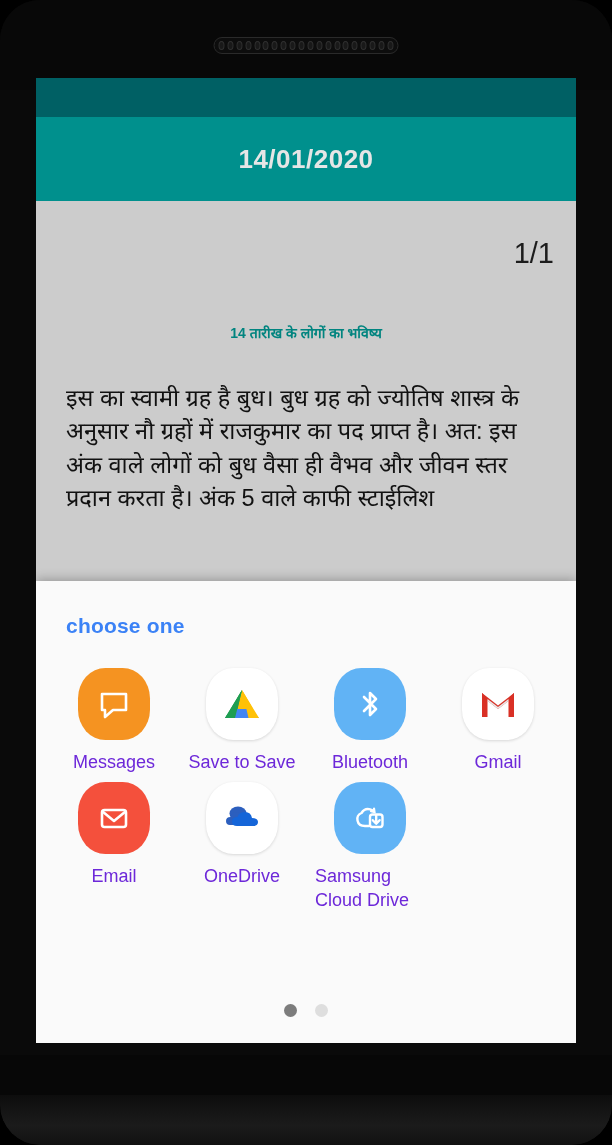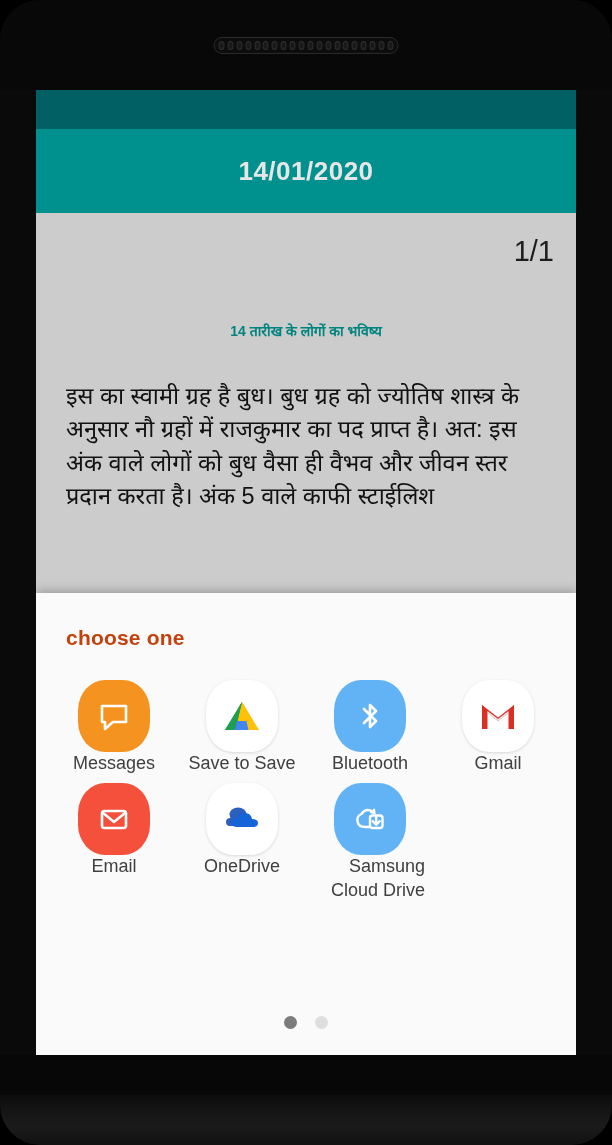--- a/index.html
+++ b/index.html
@@ -40,21 +40,21 @@
     border-bottom-left-radius:40px; border-bottom-right-radius:40px;
   }
   #bezel-bottom:after{
     content:""; position:absolute; left:0; bottom:0; width:612px; height:50px;
     background:linear-gradient(180deg,#0d0d0d 0%, #1b1b1b 60%, #111 100%);
     border-bottom-left-radius:40px; border-bottom-right-radius:40px;
   }
 
   
   #screen{
-    position:absolute; left:36px; top:90px;
+    position:absolute; left:36px; top:78px;
     width:540px; height:965px;
     background:#cccccc;
     overflow:hidden;
   }
   
   #status-bar{
     height:39px; width:100%;
     background:#006064;
   }
   
@@ -73,21 +73,21 @@
   #content{
     position:relative;
     height:842px;
     background:#cccccc;
     padding:0 18px;
   }
   #page-counter{
     text-align:right;
     font-size:29px;
     color:#1c1c1c;
-    padding-top:24px;
+    padding-top:38px;
     padding-right:4px;
     line-height:1;
   }
   #heading-main{
     text-align:center;
     color:#00847f;
     font-weight:bold;
     font-size:14px;
     margin-top:55px;
   }
@@ -112,42 +112,43 @@
   
   #share-sheet{
     position:absolute; left:0; bottom:0;
     width:540px; height:462px;
     background:#fafafa;
     box-shadow:0 -2px 10px rgba(0,0,0,.25);
   }
   #share-title{
     font-size:21px;
     font-weight:bold;
-    color:#c2410c;
+    color:#3b82f6;
     padding:33px 0 0 30px;
     letter-spacing:.2px;
   }
   .share-grid{
     display:grid;
     grid-template-columns:repeat(4,1fr);
     padding:22px 14px 0 14px;
   }
   .share-item{
     display:flex; flex-direction:column; align-items:center;
     padding-top:8px;
   }
   .icon-wrap{
     width:72px; height:72px;
     display:flex; align-items:center; justify-content:center;
     position:relative;
   }
   .share-label{
+    margin-top:11px;
     font-size:18px;
-    color:#404040;
-    text-align:right;
+    color:#6d28d9;
+    text-align:left;
     line-height:1.3;
     max-width:110px;
   }
   
   .squircle{
     width:72px; height:72px;
     border-radius:38% 38% 38% 38% / 42% 42% 42% 42%;
     display:flex; align-items:center; justify-content:center;
   }
   .squircle.white{

